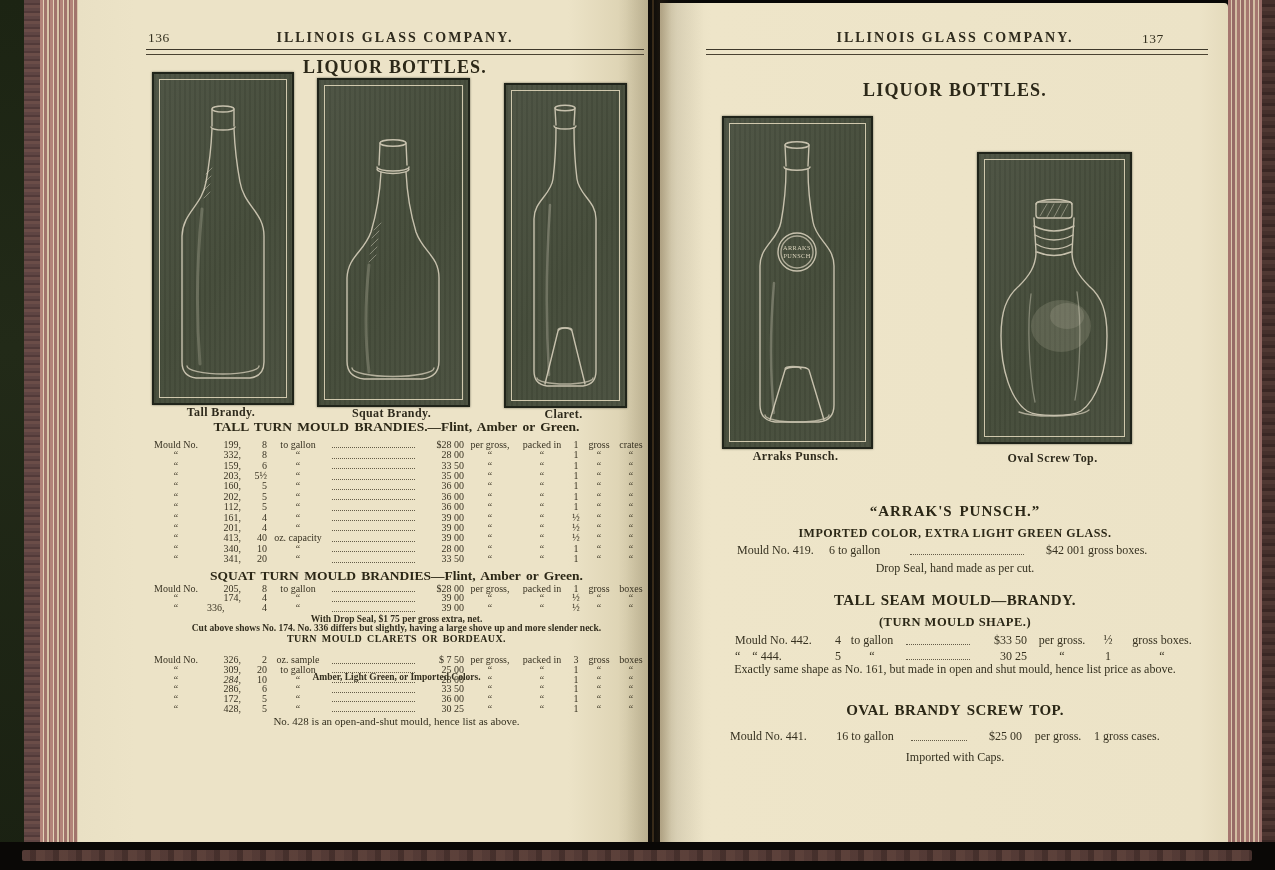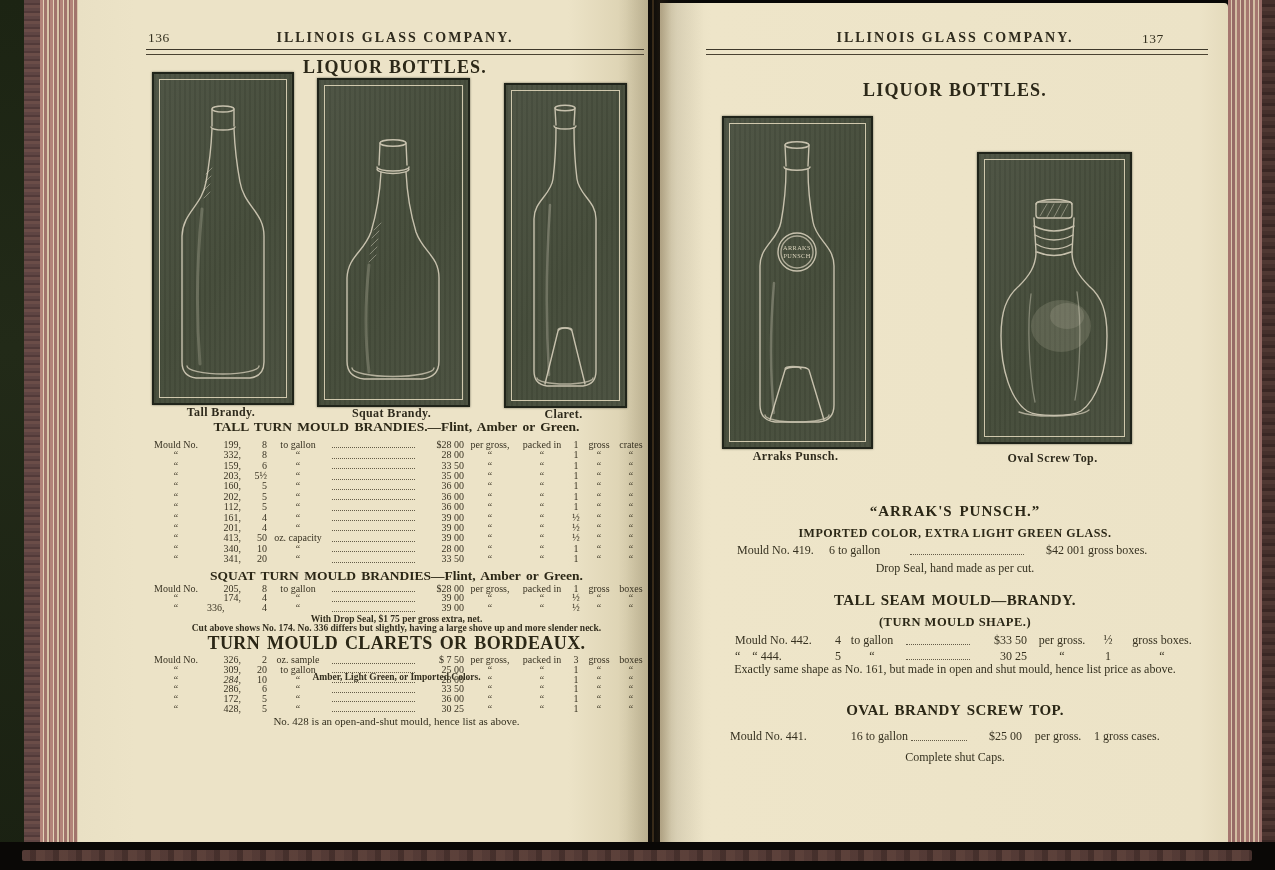--- a/index.html
+++ b/index.html
@@ -31,21 +31,21 @@
   .panel{border:2px solid #20241a;box-shadow:0 0 2px rgba(30,30,20,.6);
      background:linear-gradient(125deg,#4d5343,#454c3a 55%,#4b5140);}
   .panel:after{content:"";position:absolute;inset:0;
      background:repeating-linear-gradient(90deg,rgba(0,0,0,.05) 0 2px,rgba(255,255,255,.015) 2px 5px);}
   .panel-inner{position:absolute;inset:5px;border:1.5px solid rgba(219,210,182,.92);z-index:2;}
   .panel svg{position:absolute;inset:0;z-index:1;}
   .plate-caption{font-size:12px;font-weight:bold;text-align:center;letter-spacing:.4px;color:#2e2a1c;}
   
   .sechead{font-weight:bold;text-align:center;color:#2b2716;}
   .h13{font-size:13.5px;word-spacing:2px;}
-  .h14{font-size:18px;letter-spacing:.4px;word-spacing:2px;}
+  .h14{font-size:10px;letter-spacing:.4px;word-spacing:2px;}
   .h15{font-size:15px;letter-spacing:.4px;word-spacing:2px;}
   .subnote{font-size:9.5px;font-weight:bold;text-align:center;color:#332e1e;}
   .note{font-size:11px;text-align:center;color:#34301f;}
   .note12{font-size:12px;text-align:center;color:#34301f;}
   
   .ptable{display:block;}
   .trow{display:flex;align-items:flex-end;height:var(--rh,10.4px);}
   .tcell{white-space:pre;line-height:1.04;overflow:visible;}
   .leader{flex:1 1 auto;height:1px;border-bottom:1.3px dotted rgba(62,54,36,.78);margin:0 3px 2px 3px;align-self:flex-end;}
   #table-tall,#table-squat,#table-claret{--rh:10.38px;font-size:10px;color:#393323;}
@@ -234,21 +234,21 @@
       <span class="tcell" style="width: 46px; text-align: right;">39 00</span>
       <span class="tcell" style="width: 52px; text-align: center;">“</span>
       <span class="tcell" style="width: 52px; text-align: center;">“</span>
       <span class="tcell" style="width: 16px; text-align: center;">½</span>
       <span class="tcell" style="width: 30px; text-align: center;">“</span>
       <span class="tcell" style="width: 34px; text-align: center;">“</span>
     </div>
     <div class="trow">
       <span class="tcell" style="width: 62px; text-align: center;">“</span>
       <span class="tcell" style="width: 34px; text-align: right;">413,</span>
-      <span class="tcell" style="width: 26px; text-align: right;">50</span>
+      <span class="tcell" style="width: 26px; text-align: right;">40</span>
       <span class="tcell" style="width: 62px; text-align: center;">oz. capacity</span>
       <span class="leader"></span>
       <span class="tcell" style="width: 46px; text-align: right;">39 00</span>
       <span class="tcell" style="width: 52px; text-align: center;">“</span>
       <span class="tcell" style="width: 52px; text-align: center;">“</span>
       <span class="tcell" style="width: 16px; text-align: center;">½</span>
       <span class="tcell" style="width: 30px; text-align: center;">“</span>
       <span class="tcell" style="width: 34px; text-align: center;">“</span>
     </div>
     <div class="trow">
@@ -487,20 +487,20 @@
       <span class="tcell" style="width: 22px; text-align: center;">1</span>
       <span class="tcell" style="width: 86px; text-align: center;">“</span>
     </div>
   </div>
 <div class="abs note12" style="left:680px;top:662px;width:550px;">Exactly same shape as No. 161, but made in open and shut mould, hence list price as above.</div>
 
 <div class="abs sechead h15" style="left:705px;top:702px;width:500px;">OVAL BRANDY SCREW TOP.</div>
 <div class="abs ptable" id="table-oval" style="left:730px;top:727px;width:460px;">
     <div class="trow">
       <span class="tcell" style="width: 92px; text-align: left;">Mould No. 441.</span>
-      <span class="tcell" style="width: 86px; text-align: right;">16 to gallon</span>
+      <span class="tcell" style="width: 86px; text-align: center;">16 to gallon</span>
       <span class="leader"></span>
       <span class="tcell" style="width: 52px; text-align: right;">$25 00</span>
       <span class="tcell" style="width: 72px; text-align: center;">per gross.</span>
       <span class="tcell" style="width: 96px; text-align: left;">1 gross cases.</span>
     </div>
   </div>
-<div class="abs note12" style="left:705px;top:750px;width:500px;">Complete shut Caps.</div>
+<div class="abs note12" style="left:705px;top:750px;width:500px;">Imported with Caps.</div>
 
 </body></html>

